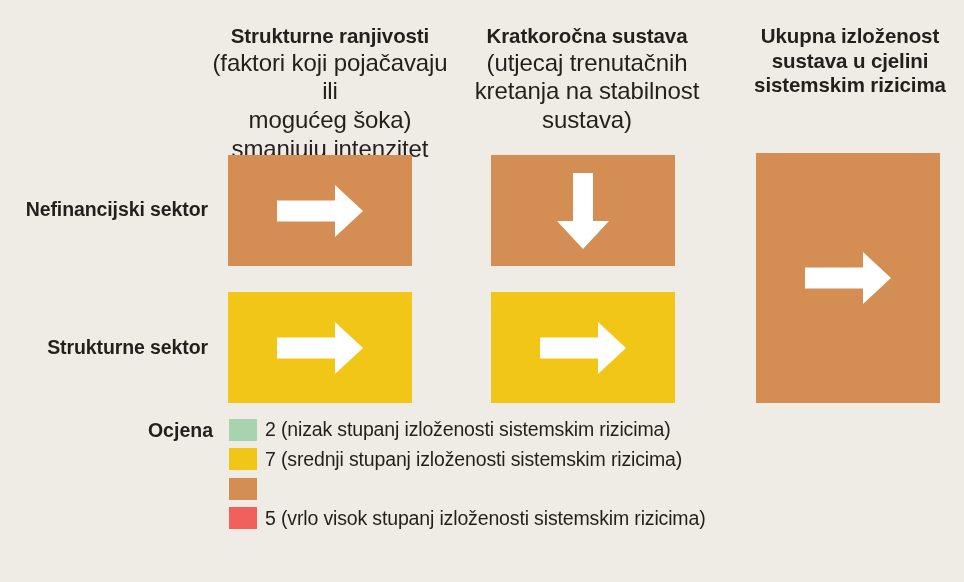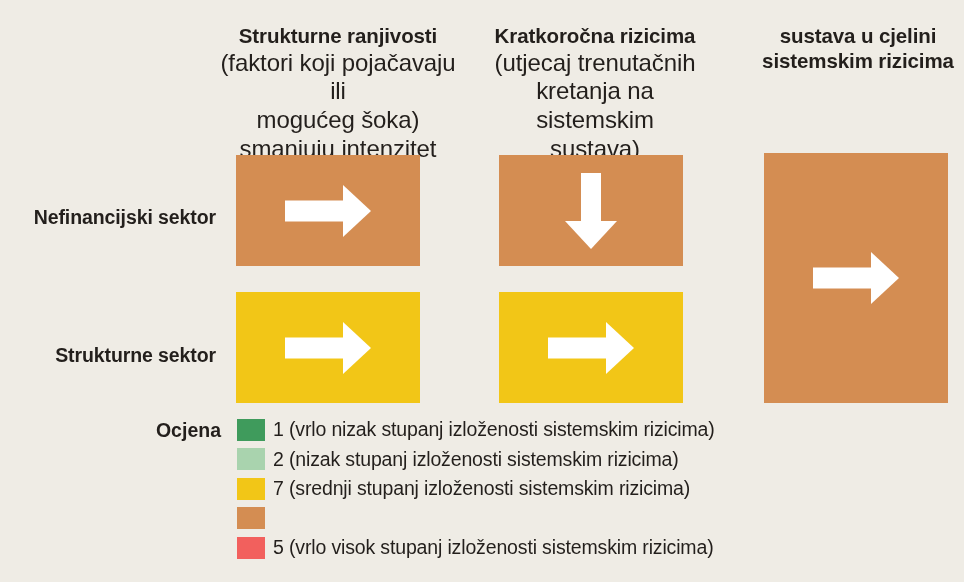--- a/index.html
+++ b/index.html
@@ -11,21 +11,21 @@
     height: 582px;
     background: #efece5;
     font-family: "Liberation Sans", sans-serif;
     color: #231f1c;
     overflow: hidden;
     position: relative;
   }
 
   #canvas {
     position: absolute;
-    left: 8px; top: 0;
+    left: 0; top: 0;
     width: 764px;
     height: 582px;
   }
 
   
   .col-head {
     position: absolute;
     text-align: center;
     line-height: 1.20;
   }
@@ -47,21 +47,20 @@
 
   
   .row-label {
     position: absolute;
     text-align: right;
     font-weight: bold;
     font-size: 19.5px;
     letter-spacing: -0.1px;
     width: 200px;
     left: 8px;
-    margin-top: 8px;
   }
   #rowlabel-0 { top: 198px; }
   #rowlabel-1 { top: 336px; }
 
   
   .cell {
     position: absolute;
     display: flex;
     align-items: center;
     justify-content: center;
@@ -158,27 +157,28 @@
 <div id="canvas">
 
   <div class="col-head" id="head-1">
     <span class="title">Strukturne ranjivosti</span>
     <span class="sub">(faktori koji pojačavaju ili</span>
     <span class="sub">mogućeg šoka)</span>
     <span class="sub">smanjuju intenzitet</span>
   </div>
 
   <div class="col-head" id="head-2">
-    <span class="title">Kratkoročna rizicima</span>
+    <span class="title">Kratkoročna sustava</span>
     <span class="sub">(utjecaj trenutačnih</span>
-    <span class="sub">kretanja na sistemskim</span>
+    <span class="sub">kretanja na stabilnost</span>
     <span class="sub">sustava)</span>
   </div>
 
   <div class="col-head" id="head-3">
+    <span class="title">Ukupna izloženost</span>
     <span class="title">sustava u cjelini</span>
     <span class="title">sistemskim rizicima</span>
   </div>
 
   <div class="row-label" id="rowlabel-0">Nefinancijski sektor</div>
   <div class="row-label" id="rowlabel-1">Strukturne sektor</div>
 
   <div class="cell" id="cell-r0c0" style="left: 228px; top: 155px; width: 184px; height: 111px; background: rgb(212, 141, 82);">
     <span class="arrow-right" style="width:86px; height:52px;">
       <span class="shaft" style="width:60px; height:21px;"></span>
@@ -211,24 +211,20 @@
     <span class="arrow-right" style="width:86px; height:52px;">
       <span class="shaft" style="width:60px; height:21px;"></span>
       <span class="head" style="border-top-width:26px; border-bottom-width:26px; border-left-width:28px; border-left-color:#ffffff;"></span>
     </span>
   </div>
 
   <div id="legend">
     <div id="legend-caption">Ocjena</div>
     <div class="legend-rows">
       <div class="legend-row">
-        <span class="legend-swatch" id="sw0" style="background: rgb(63, 155, 92);"></span>
-        <span class="legend-text">1 (vrlo nizak stupanj izloženosti sistemskim rizicima)</span>
-      </div>
-      <div class="legend-row">
         <span class="legend-swatch" id="sw1" style="background: rgb(169, 211, 174);"></span>
         <span class="legend-text">2 (nizak stupanj izloženosti sistemskim rizicima)</span>
       </div>
       <div class="legend-row">
         <span class="legend-swatch" id="sw2" style="background: rgb(242, 198, 23);"></span>
         <span class="legend-text">7 (srednji stupanj izloženosti sistemskim rizicima)</span>
       </div>
       <div class="legend-row">
         <span class="legend-swatch" id="sw3" style="background: rgb(212, 141, 82);"></span>
       </div>

